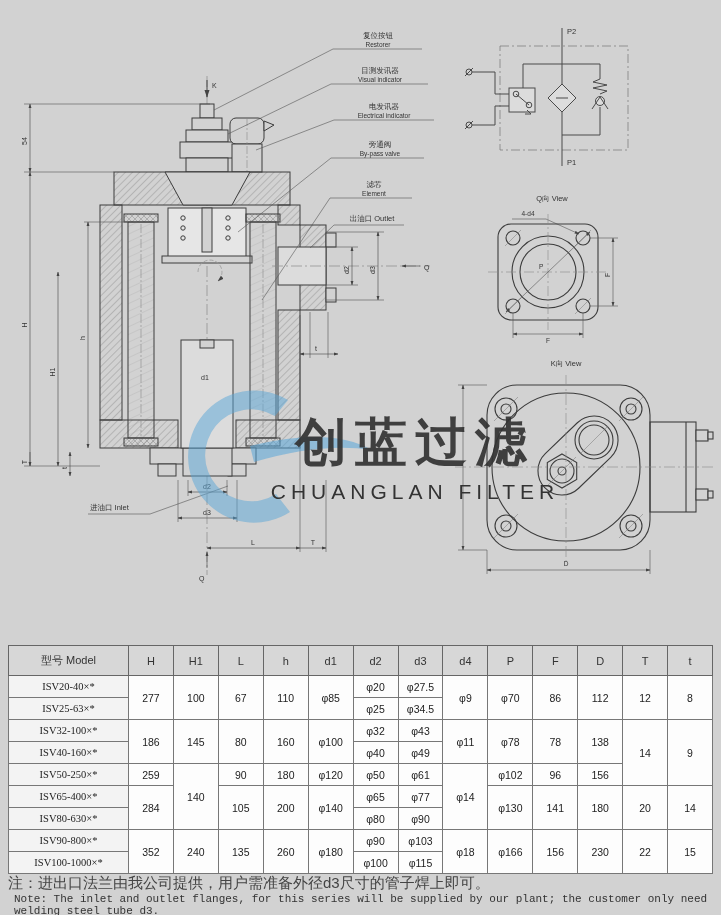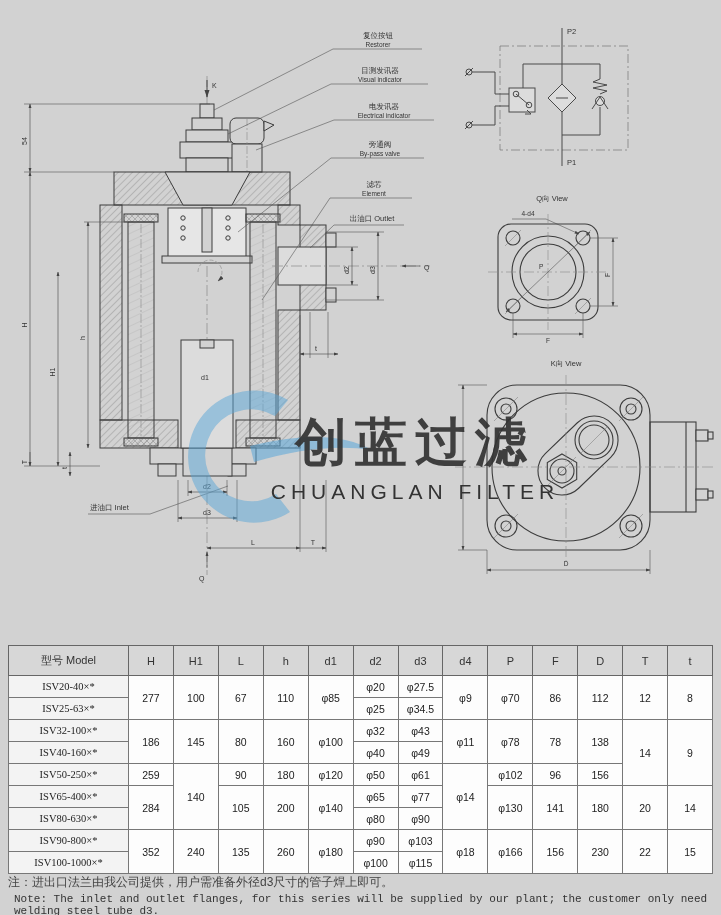--- a/index.html
+++ b/index.html
@@ -5,21 +5,21 @@
   html,body{margin:0;padding:0;background:#d2d2d2;font-family:"Liberation Sans",sans-serif;}
   .page{position:relative;width:721px;height:915px;background:#d2d2d2;overflow:hidden;}
   svg text{font-family:"Liberation Sans",sans-serif;fill:#333;}
   .unit-label{position:absolute;top:663px;right:8px;font-size:10.5px;color:#222;font-weight:bold;}
   table.dim{position:absolute;top:645px;left:8px;width:705px;border-collapse:collapse;table-layout:fixed;
     border:1.5px solid #555;background:#fdfdfd;}
   table.dim th{height:27px;background:#d7d7d7;border:1px solid #666;font-size:11px;font-weight:normal;color:#333;}
   table.dim td{height:21px;border:1px solid #777;font-size:10.5px;color:#222;text-align:center;padding:0 1px;background:#fdfdfd;}
   table.dim td.model-cell{background:#f3f3f3;font-size:10.5px;font-family:Liberation Serif, serif;}
   table.dim col.c-model{width:120px;}
-  .note-cn{position:absolute;top:874px;left:8px;font-size:12px;color:#444;}
+  .note-cn{position:absolute;top:874px;left:8px;font-size:15px;color:#444;}
   .note-en{position:absolute;top:893px;left:14px;font-size:11px;color:#333;font-family:Liberation Mono, monospace;}
 </style>
 </head>
 <body>
 
 <div class="page">
 
 <svg width="721" height="632" viewBox="0 0 721 632">
   <defs>
     <marker id="ar" viewBox="0 0 10 10" refX="9" refY="5" markerWidth="8" markerHeight="8" orient="auto-start-reverse">

